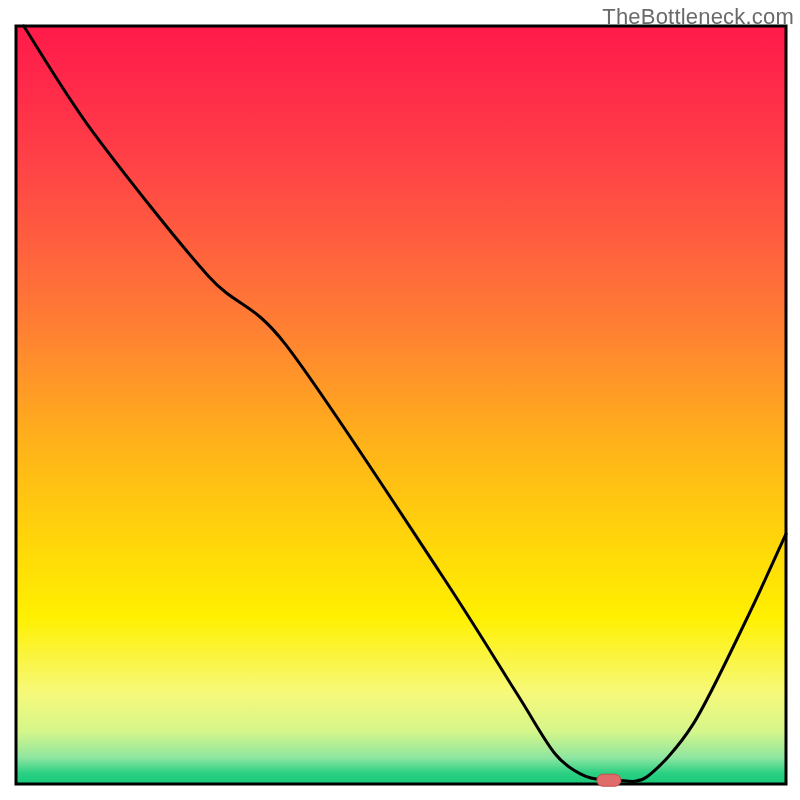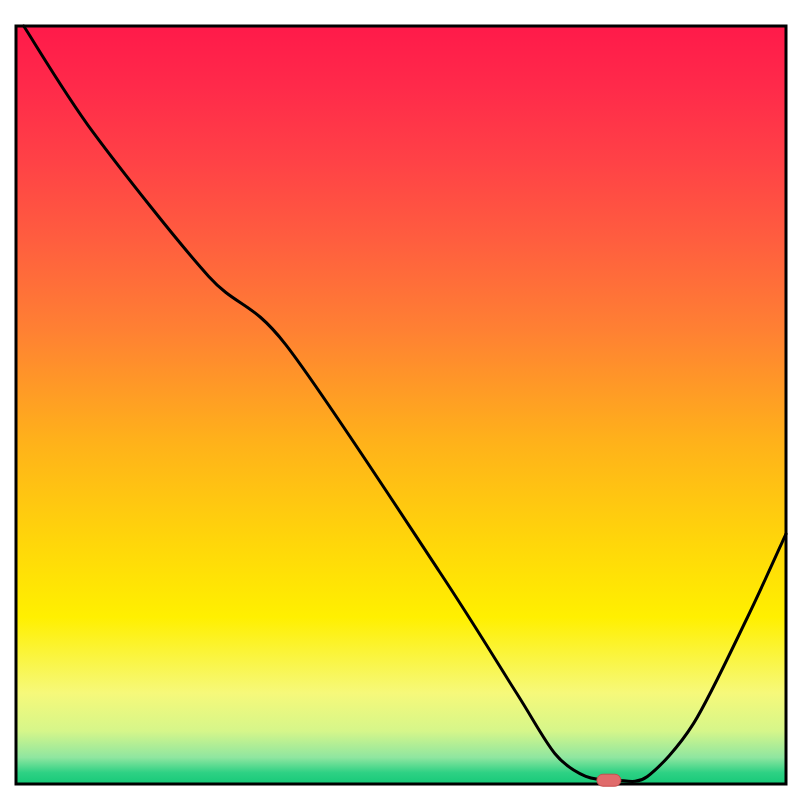--- a/index.html
+++ b/index.html
@@ -32,20 +32,21 @@
     top: 0;
     width: 800px;
     height: 800px;
   }
 </style>
 </head>
 <body>
 
 <div class="frame">
 
+  <div class="watermark">TheBottleneck.com</div>
 
   <svg id="chart-svg" viewBox="0 0 800 800">
     <defs>
       <linearGradient id="bg-grad" x1="0" y1="0" x2="0" y2="1">
           <stop offset="0%" stop-color="#ff1a4a"></stop>
           <stop offset="8%" stop-color="#ff2a4a"></stop>
           <stop offset="18%" stop-color="#ff4246"></stop>
           <stop offset="28.000000000000004%" stop-color="#ff5d3f"></stop>
           <stop offset="40%" stop-color="#ff8033"></stop>
           <stop offset="55.00000000000001%" stop-color="#ffb21a"></stop>

